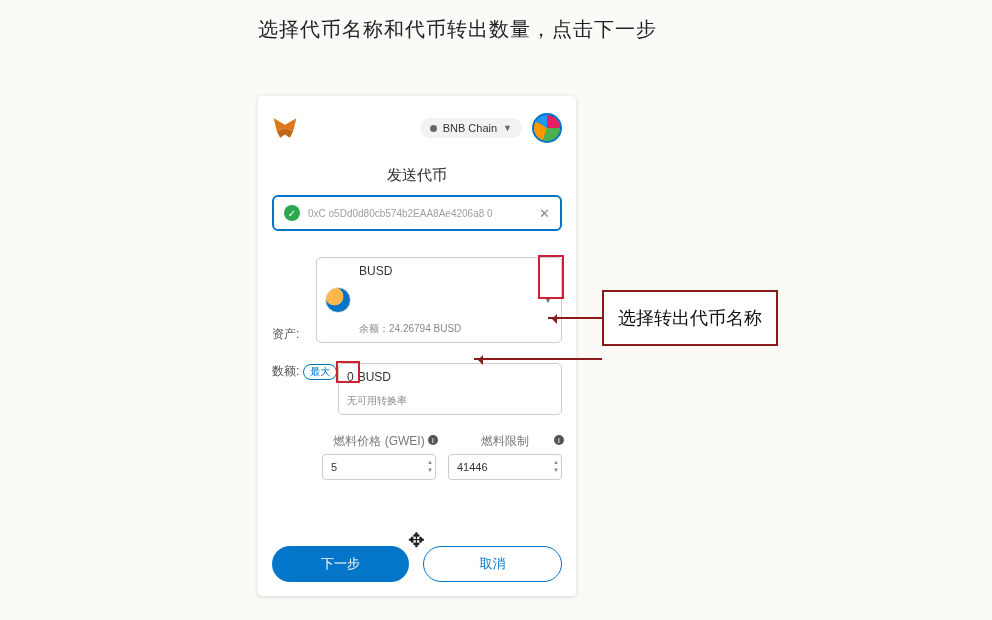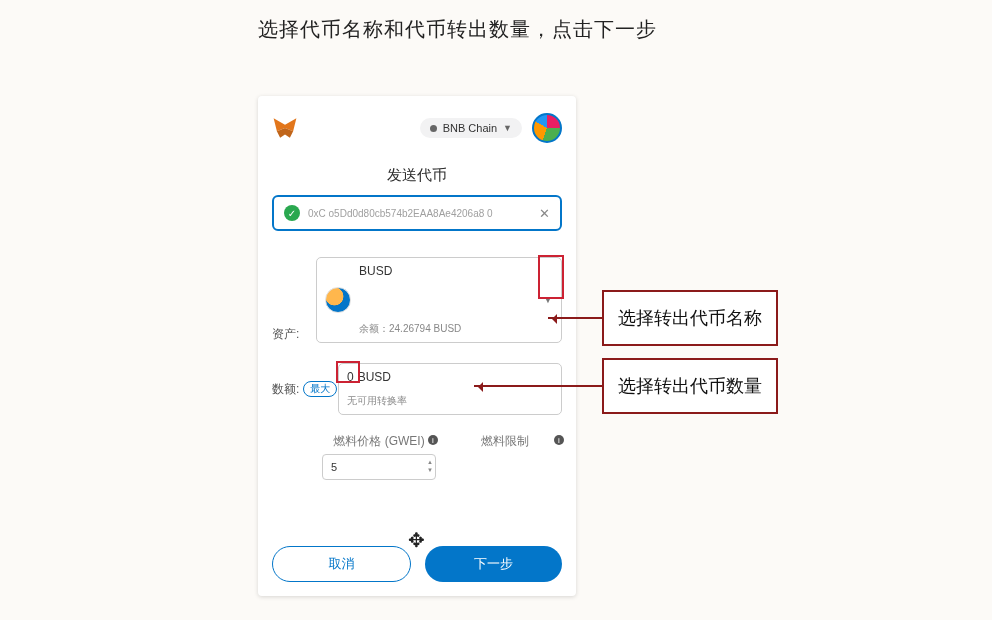--- a/index.html
+++ b/index.html
@@ -104,21 +104,21 @@
     width:26px; height:26px; border-radius:50%;
     background: radial-gradient(circle at 35% 35%, #ffb74d 0 40%, #0376c9 42% 100%);
     border:1px solid #e0e0e0;
   }
   .token-info { flex:1; }
   .token-name { font-size:12px; color:#333; }
   .token-bal { font-size:10px; color:#888;margin-top:44px; }
   .dd-chevron { width:10px; height:10px; display:flex; align-items:center; justify-content:center; color:#777; font-size:9px; }
   .red-highlight { position:absolute; border:2px solid #c23; pointer-events:none; }
 
-  .amount-row { margin-top: 20px; align-items:center; }
+  .amount-row { margin-top: 20px; align-items:flex-start; }
   .max-chip {
     display:inline-block;
     border:1px solid #0376c9;
     color:#0376c9;
     border-radius:10px;
     font-size:10px;
     padding:0 6px;
     margin-left:2px;
     line-height:14px;
   }
@@ -266,33 +266,36 @@
     <div class="gas-col">
       <div class="gas-label">燃料价格 (GWEI)</div>
       <div style="position:relative">
         <input class="gas-input" value="5" style="">
         <div class="spin">▲<br>▼</div>
       </div>
       <div class="info-dot">i</div>
     </div>
     <div class="gas-col">
       <div class="gas-label">燃料限制</div>
+      <div style="position:relative">
+        <input class="gas-input" value="41446" style="">
+        <div class="spin">▲<br>▼</div>
+      </div>
       <div class="info-dot">i</div>
     </div>
   </div>
 
   <div class="btn-row">
+    <div class="btn btn-next">下一步</div>
     <div class="btn btn-cancel">取消</div>
-    <div class="btn btn-next">下一步</div>
   </div>
 </div>
 
 <div class="move-cursor">✥</div>
 
 <div class="callout" style="top:290px; left:548px;">
   <div class="arrow-line" style="width:54px;"></div>
   <div class="callout-box">选择转出代币名称</div>
 </div>
 
 <div class="callout" style="top:358px; left:474px;">
   <div class="arrow-line" style="width:128px;"></div>
-  <div class="callout-box">选择转出代币数量</div>
 </div>
 
 </body></html>

